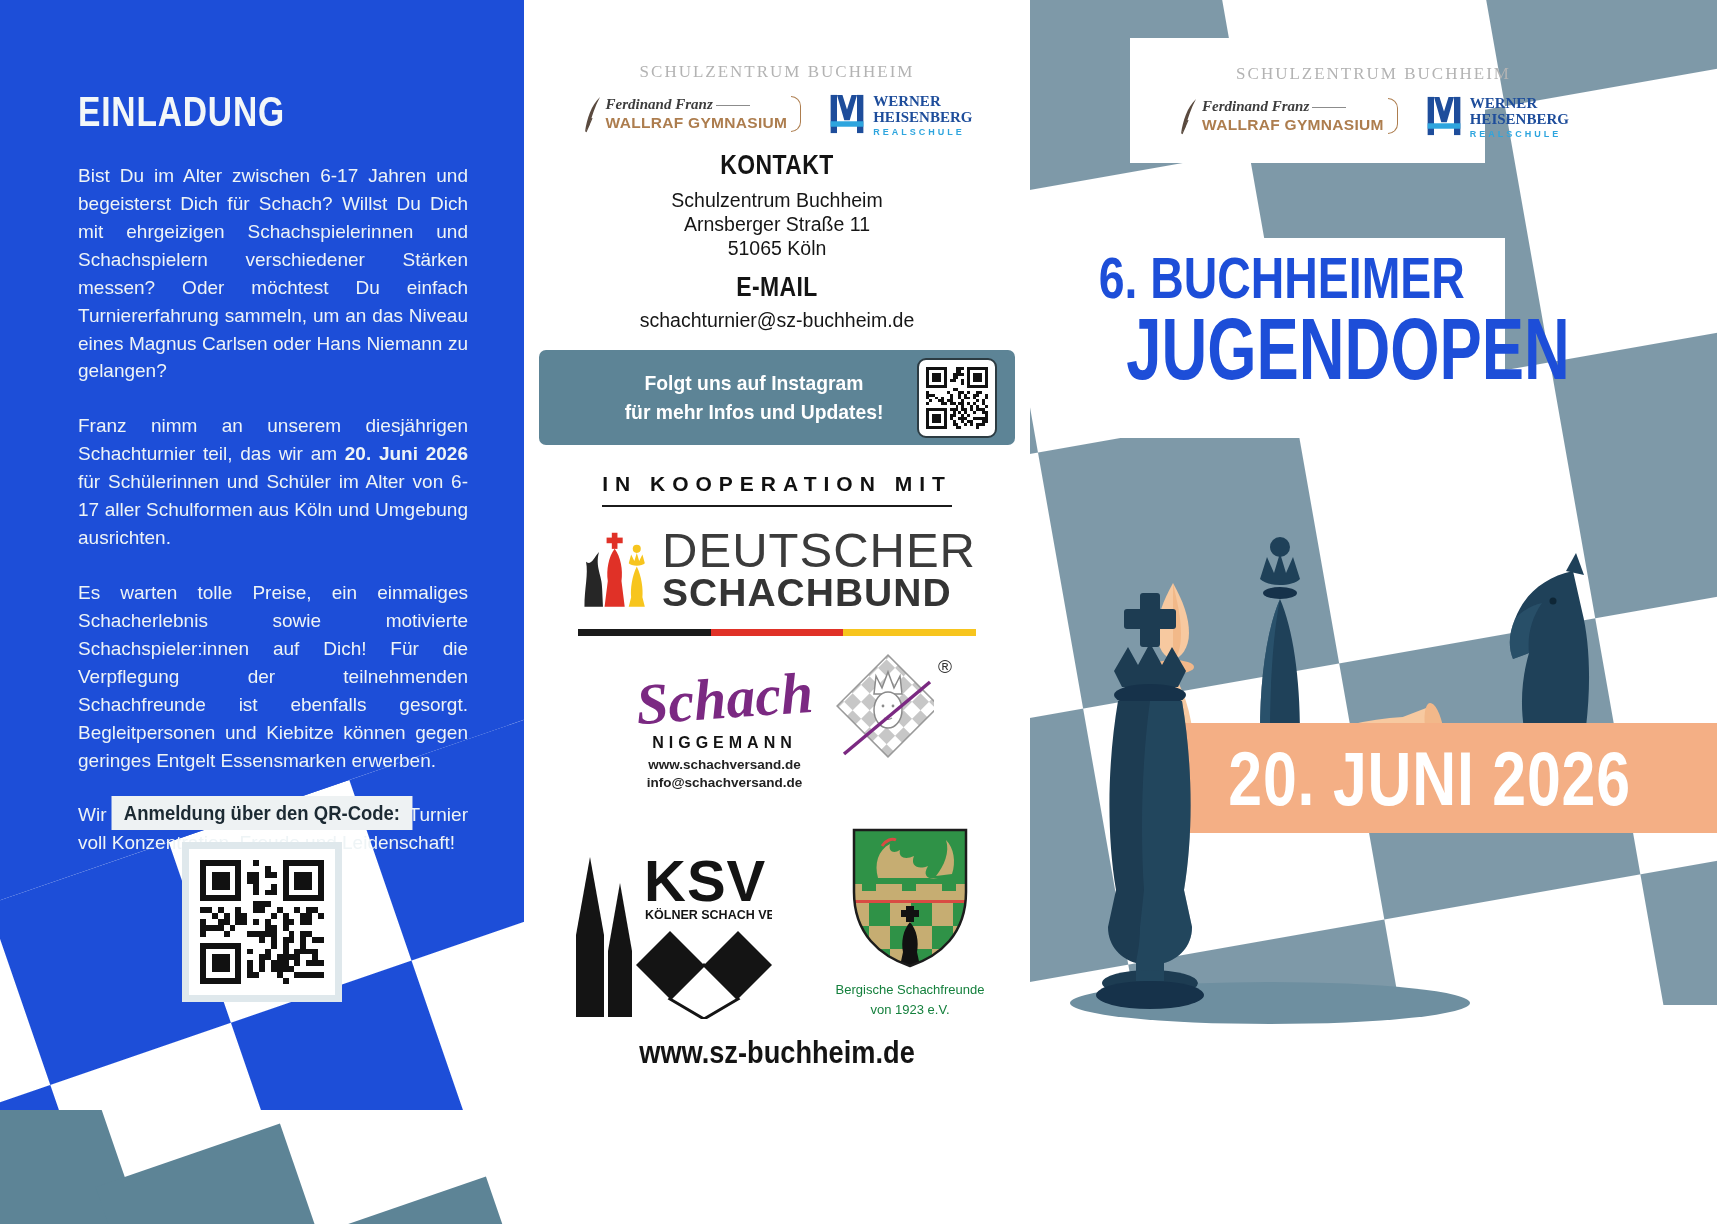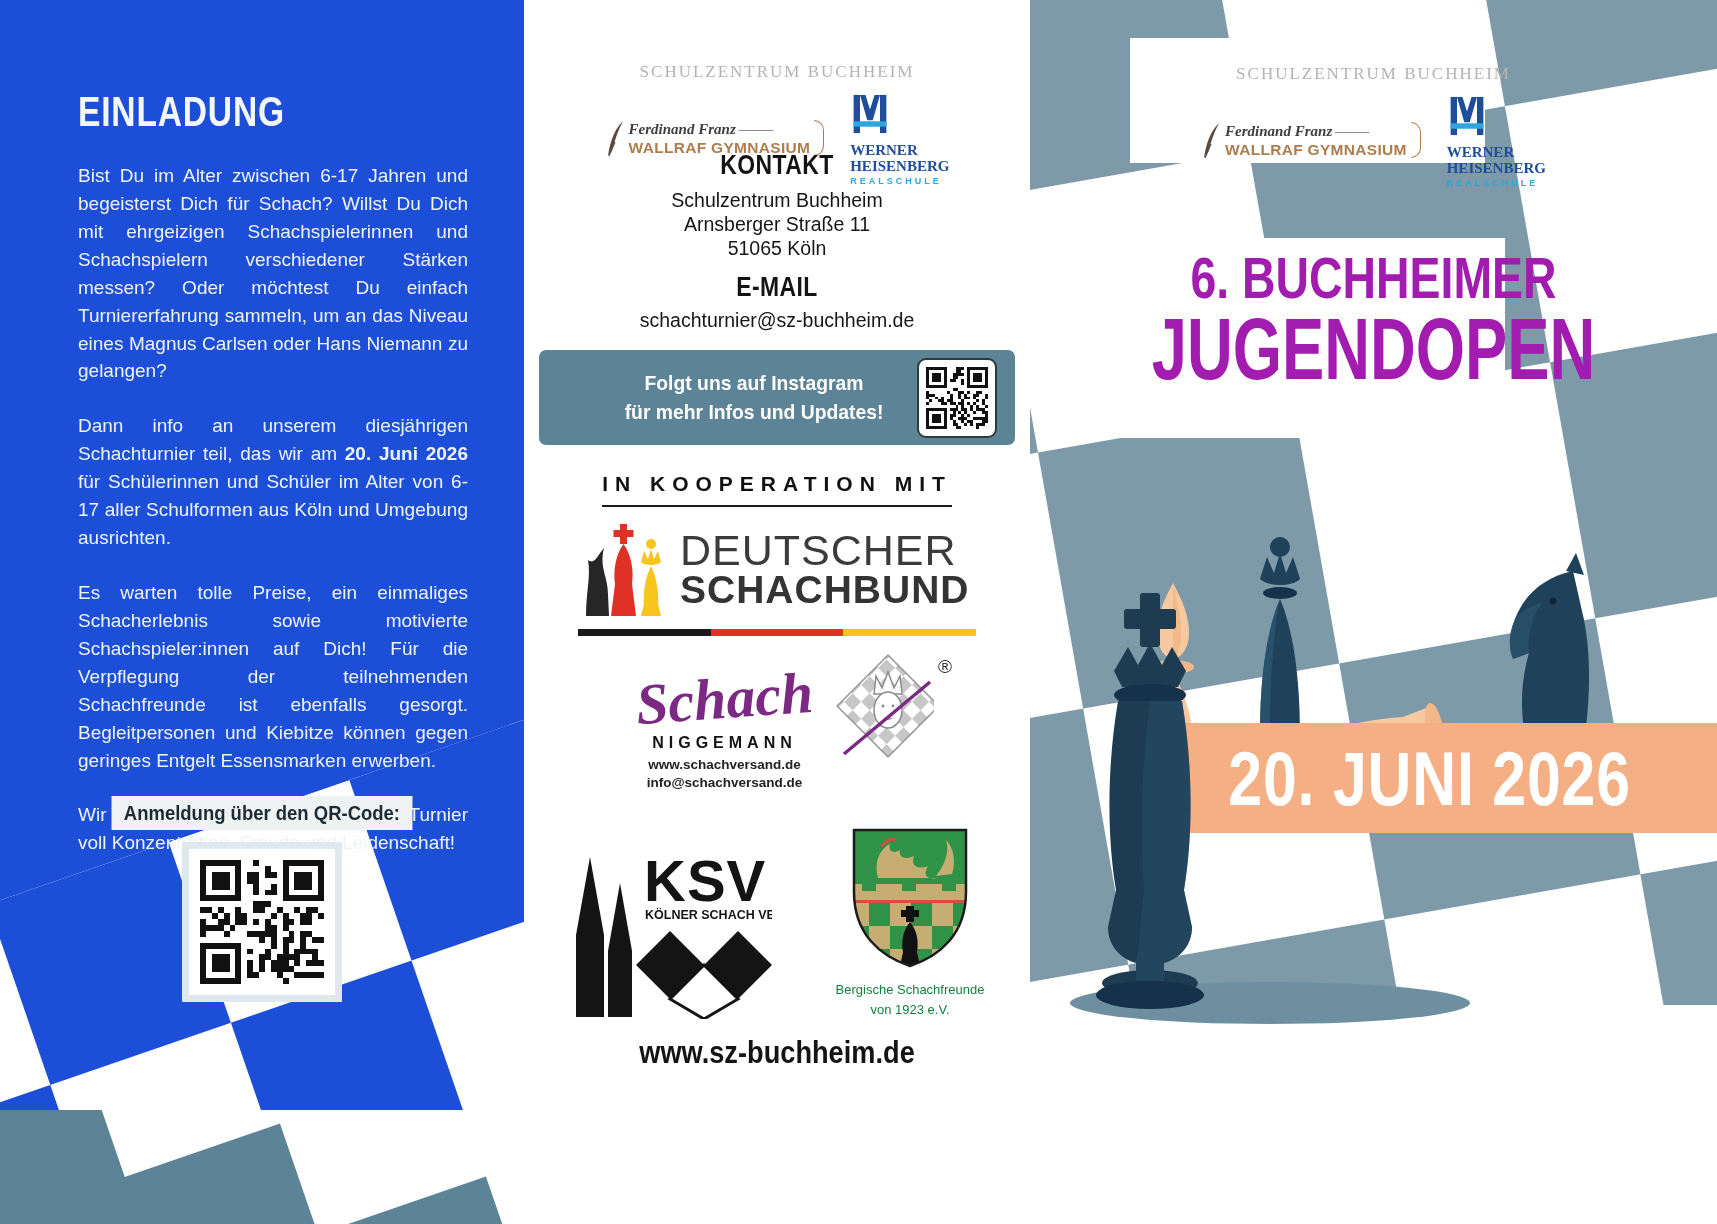--- a/index.html
+++ b/index.html
@@ -31,40 +31,40 @@
   .school-title{font-family:"Liberation Serif",serif;color:#b3b3b3;font-size:17px;letter-spacing:2px;}
   .logo-row{display:flex;justify-content:center;align-items:center;gap:26px;margin-top:9px;}
   .wallraf{display:flex;align-items:center;gap:4px;}
   .wallraf-lines{text-align:left;line-height:1;}
   .wallraf-script{font-family:"Liberation Serif",serif;font-style:italic;font-weight:bold;
     font-size:15px;color:#3d3d3d;}
   .wallraf-script:after{content:"";display:inline-block;width:34px;border-top:1px solid #8c8c8c;vertical-align:3px;margin-left:3px;}
   .wallraf-name{font-size:15.5px;font-weight:bold;color:#ad7d4e;letter-spacing:.3px;margin-top:3px;}
   .wallraf-bracket{width:9px;height:34px;border:1.5px solid #ad7d4e;border-left:none;
     border-radius:0 17px 17px 0;}
-  .heisenberg{display:flex;align-items:flex-start;gap:6px;flex-direction:column;}
+  .heisenberg{display:flex;align-items:flex-end;gap:6px;}
   .hb-lines{text-align:left;line-height:1.05;}
   .hb-top{font-family:"Liberation Serif",serif;font-weight:bold;font-size:15px;color:#1e4d9b;}
   .hb-sub{font-size:9px;font-weight:bold;color:#2ea5de;letter-spacing:3px;margin-top:2px;}
   .mid-h{position:absolute;width:100%;text-align:center;font-size:27px;font-weight:bold;color:#141414;
     transform:scaleX(.85);letter-spacing:.5px;}
   .mid-lines{position:absolute;width:100%;text-align:center;font-size:19.5px;color:#161616;line-height:24px;}
   #insta-banner{position:absolute;left:15px;top:350px;width:476px;height:95px;background:#5d8496;
     border-radius:7px;display:flex;align-items:center;padding:0 18px 0 52px;box-sizing:border-box;}
   #insta-text{flex:1;text-align:center;color:#ffffff;font-weight:bold;font-size:21px;line-height:1.35;
     transform:scaleX(.92);}
   #insta-qr{width:76px;height:76px;background:#ffffff;border:2.5px solid #2c3b42;border-radius:9px;
     display:flex;align-items:center;justify-content:center;}
   #koop{position:absolute;top:472px;width:100%;text-align:center;}
   #koop span{display:inline-block;font-size:21px;font-weight:bold;color:#111111;letter-spacing:7px;
     padding-bottom:9px;border-bottom:2.5px solid #1b1b1b;min-width:348px;}
   #dsb{position:absolute;left:54px;top:518px;width:398px;}
   .dsb-row{display:flex;align-items:center;gap:10px;}
   .dsb-text{line-height:.98;color:#3b3b3b;letter-spacing:1px;}
-  .dsb-l1{font-size:43px;font-weight:normal;}
+  .dsb-l1{font-size:49px;font-weight:normal;}
   .dsb-l2{font-size:39px;font-weight:bold;color:#343434;}
   .dsb-bar{display:flex;height:7px;margin-top:9px;}
   .dsb-bar i{flex:1;}
   #niggemann{position:absolute;left:88px;top:648px;width:340px;height:172px;}
   .ngg-left{position:absolute;left:0;top:0;width:225px;text-align:center;}
   .ngg-script{font-family:"Liberation Serif",serif;font-style:italic;font-weight:bold;
     font-size:58px;color:#7b2982;line-height:1;margin-top:22px;transform:rotate(-4deg);}
   .ngg-name{font-size:16px;font-weight:bold;color:#141414;letter-spacing:5px;margin-top:6px;}
   .ngg-url{font-size:13.5px;font-weight:bold;color:#222222;line-height:1.3;margin-top:4px;}
   .ngg-art{position:absolute;right:18px;top:2px;}
@@ -80,21 +80,21 @@
   #right-panel{position:absolute;left:1030px;top:0;width:687px;height:1224px;background:#ffffff;
     overflow:hidden;z-index:1;}
   #rp-checker{position:absolute;left:-500px;top:-430px;width:2200px;height:1800px;transform:rotate(-10deg);
     background:conic-gradient(#7e99a8 90deg,transparent 90deg 180deg,#7e99a8 180deg 270deg,transparent 270deg);
     background-size:520px 520px;z-index:1;}
   .rp-white{position:absolute;background:#ffffff;z-index:2;}
   #rp-logo-white{left:100px;top:38px;width:355px;height:125px;}
   #rp-title-white{left:55px;top:238px;width:420px;height:200px;}
   #rp-bottom-white{left:0;top:1005px;width:687px;height:219px;}
   #rp-school{top:64px;z-index:3;}
-  #rp-title{position:absolute;top:250px;width:100%;text-align:center;color:#a21caf;z-index:3;line-height:.95;}
+  #rp-title{position:absolute;top:250px;width:100%;color:#1d4ed8;z-index:3;line-height:.95;}
   .rp-t1{font-size:58px;font-weight:800;transform:scaleX(.8);letter-spacing:0;}
   .rp-t2{font-size:88px;font-weight:800;transform:scaleX(.72);margin-top:2px;letter-spacing:0;}
   #pieces-svg{position:absolute;left:0;top:505px;z-index:4;}
   #date-banner{position:absolute;left:112px;top:723px;width:575px;height:110px;background:#f4af85;z-index:5;
     display:flex;align-items:center;justify-content:center;}
   #date-banner span{color:#ffffff;font-weight:bold;font-size:76px;transform:scaleX(.8);letter-spacing:1px;}
   #king-svg{position:absolute;left:10px;top:585px;z-index:6;}
 </style>
 </head>
 <body>
@@ -103,21 +103,21 @@
 
   <div class="blue-sq" style="left:-75px;top:1082px;"></div>
   <div class="blue-sq" style="left:122px;top:1150px;"></div>
   <div class="blue-sq" style="left:328px;top:1203px;"></div>
 
   <div id="left-panel">
     <div id="left-checkers"></div>
     <div id="left-content">
       <h1 class="einladung">EINLADUNG</h1>
       <p class="lp">Bist Du im Alter zwischen 6-17 Jahren und begeisterst Dich für Schach? Willst Du Dich mit ehrgeizigen Schachspielerinnen und Schachspielern verschiedener Stärken messen? Oder möchtest Du einfach Turniererfahrung sammeln, um an das Niveau eines Magnus Carlsen oder Hans Niemann zu gelangen?</p>
-      <p class="lp"><span>Dann info an unserem diesjährigen Schachturnier teil, das wir am </span><b>20. Juni 2026</b><span> für Schülerinnen und Schüler im Alter von 6-17 aller Schulformen aus Köln und Umgebung ausrichten.</span></p>
+      <p class="lp"><span>Franz nimm an unserem diesjährigen Schachturnier teil, das wir am </span><b>20. Juni 2026</b><span> für Schülerinnen und Schüler im Alter von 6-17 aller Schulformen aus Köln und Umgebung ausrichten.</span></p>
       <p class="lp">Es warten tolle Preise, ein einmaliges Schacherlebnis sowie motivierte Schachspieler:innen auf Dich! Für die Verpflegung der teilnehmenden Schachfreunde ist ebenfalls gesorgt. Begleitpersonen und Kiebitze können gegen geringes Entgelt Essensmarken erwerben.</p>
       <p class="lp">Wir freuen uns auf ein spannendes Turnier voll Konzentration, Freude und Leidenschaft!</p>
     </div>
     <div id="qr-label">
       <span>Anmeldung über den QR-Code:</span>
     </div>
     <div id="qr-frame">
       <div class="qr-white">
         <svg class="qr" width="124" height="124" viewBox="0 0 21 21">
             <rect x="0" y="0" width="21" height="21" fill="#fff"></rect>

